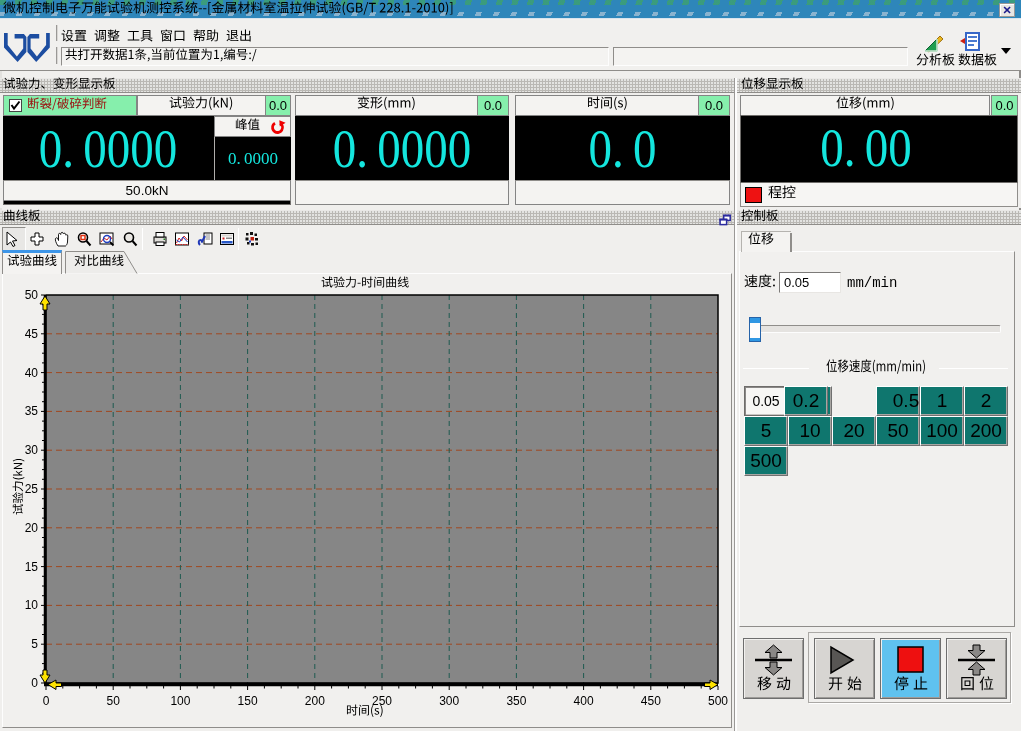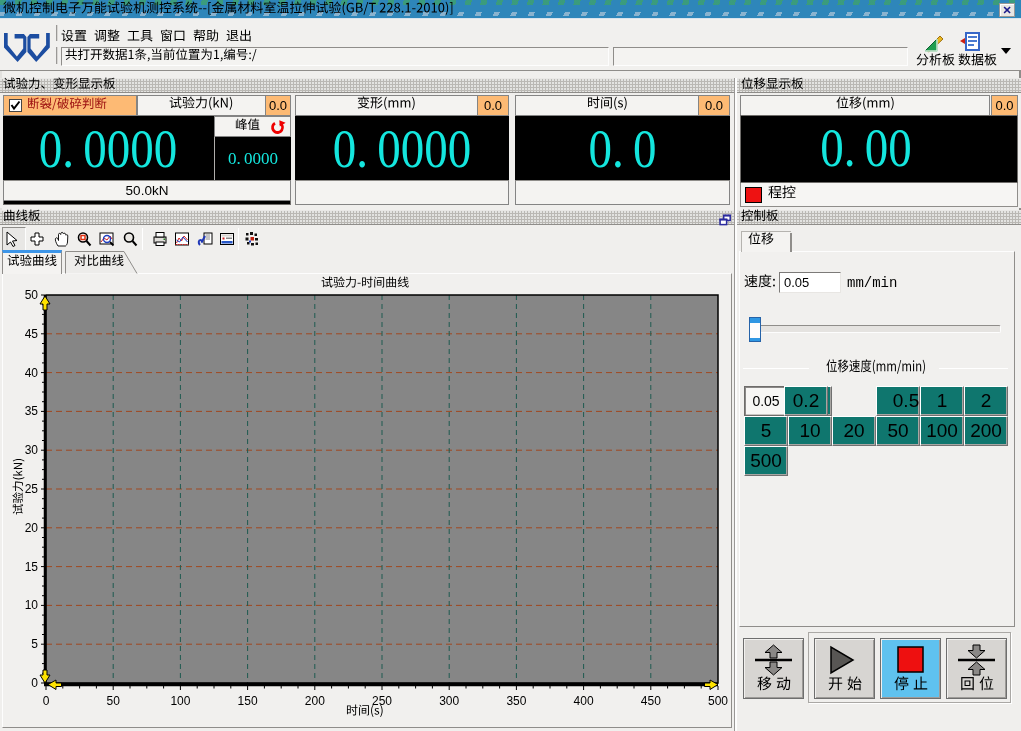--- a/index.html
+++ b/index.html
@@ -1,19 +1,19 @@
 <!DOCTYPE html>
 <html><head><meta charset="utf-8"><style>
 *{margin:0;padding:0;box-sizing:border-box}
 html,body{width:1021px;height:731px;overflow:hidden}
 body{position:relative;font-family:"Liberation Sans",sans-serif;background:#f0efed}
 .a{position:absolute}
 .lcd{background:#000;color:#00e4de}
 .hdr{background:#f4f3f1;border:1px solid #848484}
-.hdr2{background:#fdba74;border:1px solid #848484}
+.hdr2{background:#86efac;border:1px solid #848484}
 .ptitle{background-color:#bab8b4;border-top:1px solid #e9e8e6;border-bottom:1px solid #8f8d8a;
  background-image:radial-gradient(circle at 1px 1px,rgba(255,255,255,.6) 0 .8px,transparent 1.1px);background-size:3px 3px}
 .lcdnum{position:absolute;left:0;top:6px;width:100%;text-align:center;line-height:1;
  font-family:"Liberation Serif",serif;font-size:54px;transform:scale(0.87,1);color:#14e6de}
 .btn3{background:#0f766e;border:1px solid;border-color:#ffffff #707070 #707070 #ffffff;
  box-shadow:inset -1px -1px 0 #a8a6a3;font-size:19px;display:flex;align-items:center;justify-content:center}
 .bigbtn{background:#d7d5d2;border:1px solid #6e6e6e;box-shadow:inset 1px 1px 0 #f2f1ef,inset -1px -1px 0 #9d9b98}
 </style></head><body>
 <svg width="0" height="0" style="position:absolute">
     <defs>

